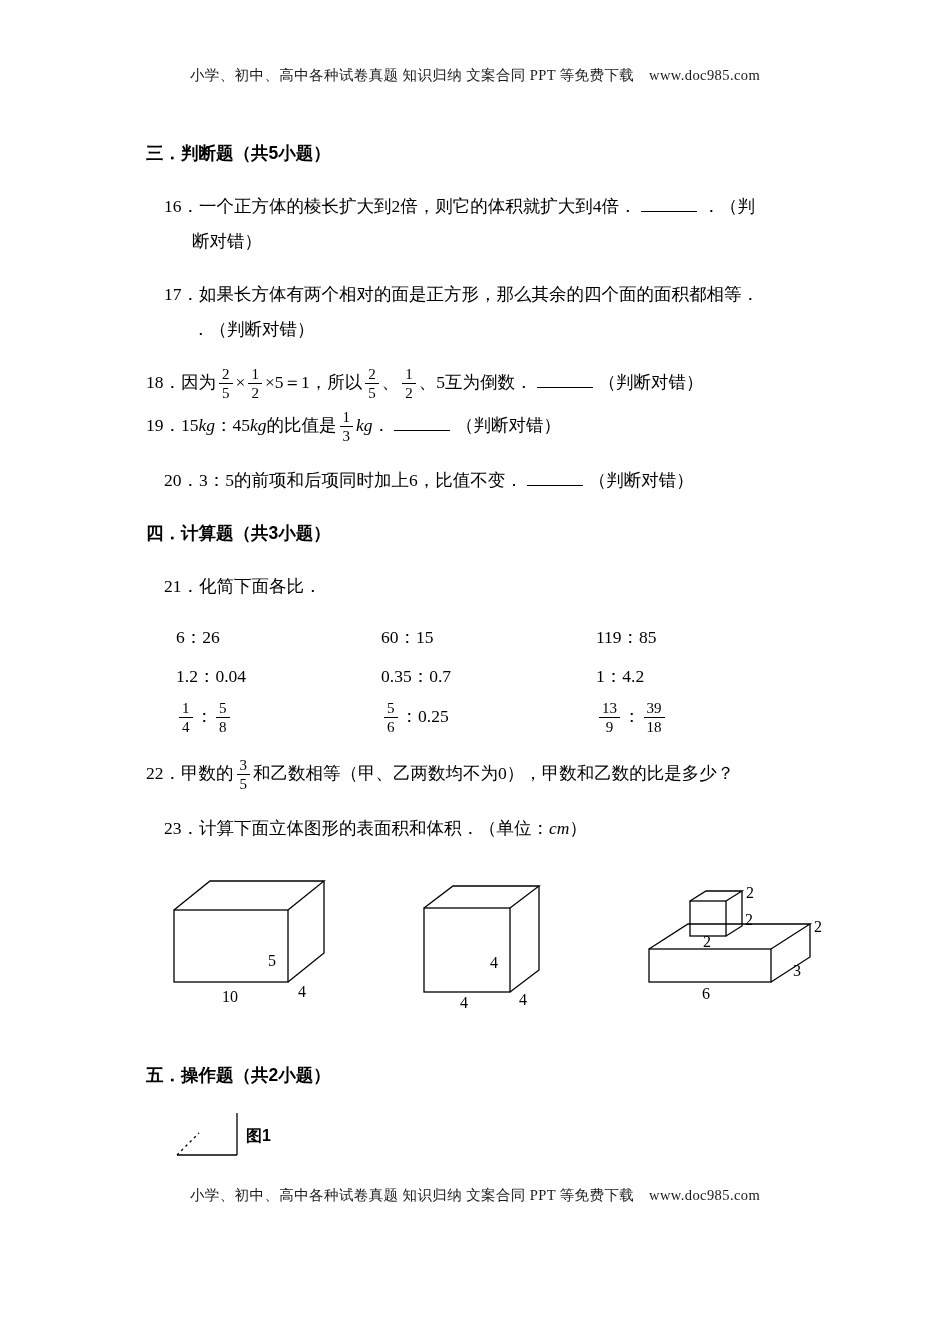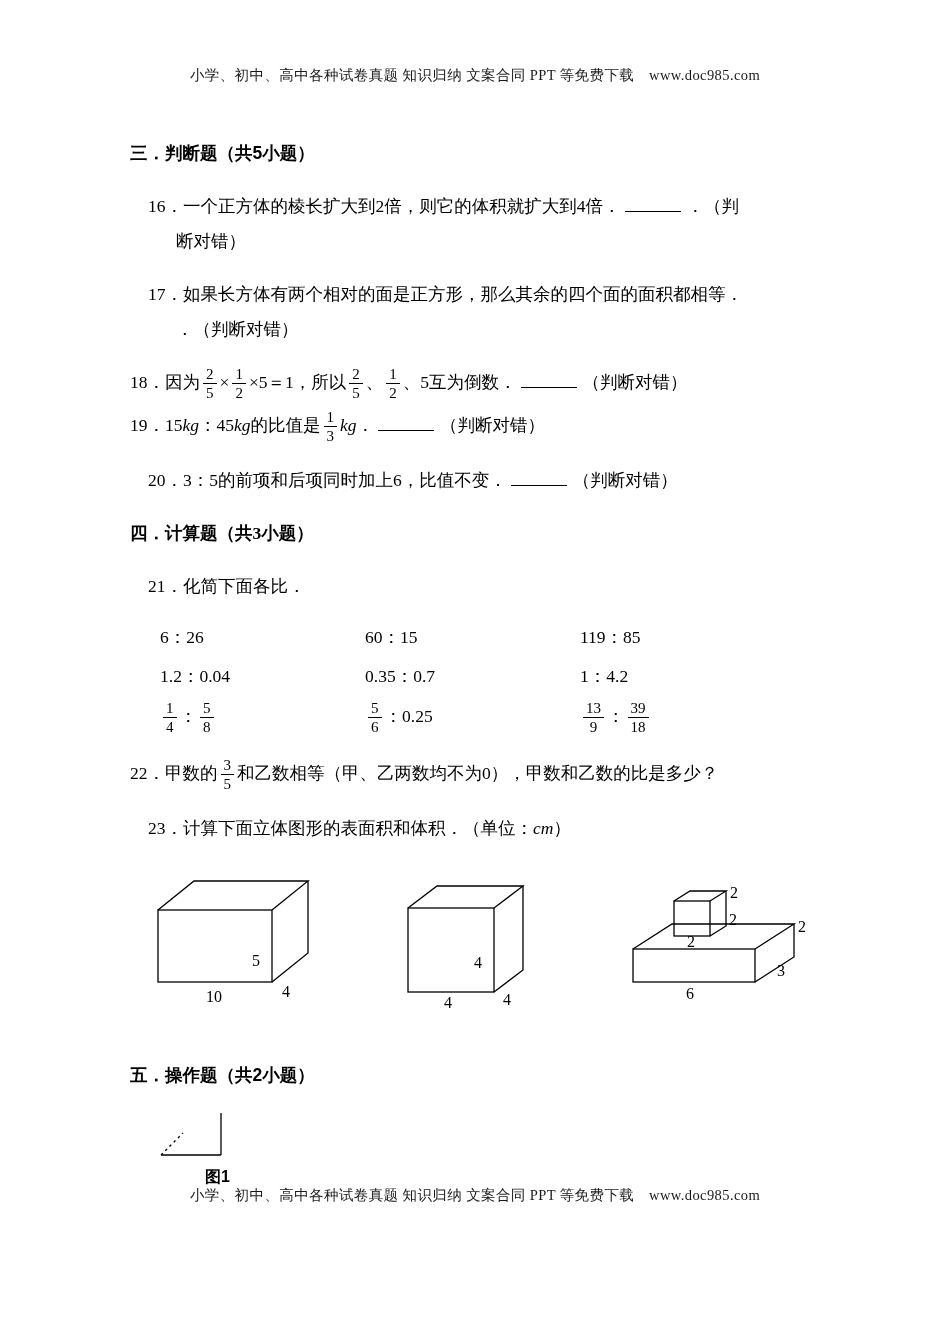--- a/index.html
+++ b/index.html
@@ -21,34 +21,34 @@
     font-size: 14.5px;
     color: #1a1a1a;
     letter-spacing: 0.4px;
     white-space: pre;
   }
   .header-line { top: 66px; }
   .footer-line { top: 1186px; }
 
   .content {
     position: absolute;
-    left: 130px;
+    left: 146px;
     top: 136px;
     width: 678px;
     font-size: 17.5px;
     line-height: 35px;
   }
   .sec-title {
     font-family: "Liberation Sans", "DejaVu Sans", sans-serif;
     font-weight: bold;
     font-size: 17.5px;
     line-height: 35px;
     margin: 0 0 2px 0;
   }
-  .mt-md { margin-top: 8px; font-family: Liberation Serif, serif; }
+  .mt-md { margin-top: 8px; }
   .mt-lg { margin-top: 26px; }
   .q {
     padding-left: 28px;
     text-indent: -28px;
     margin: 18px;
   }
   .q.sp { margin: 6px 0; }
   .it { font-style: italic; }
   .blank {
     display: inline-block;
@@ -84,21 +84,21 @@
   .solid-2 { left: 270px; top: 14px; }
   .solid-3 { left: 498px; top: 0; }
   .svg-line { fill: none; stroke: #000; stroke-width: 1.3px; }
   .sl {
     font-size: 16px;
     font-family: "Liberation Serif", "DejaVu Serif", serif;
     fill: #000;
   }
 
   .draw-row { display: flex; gap: 55px; margin: 12px 0 6px 25px; }
-  .draw-fig { display: flex; flex-direction: column; align-items: flex-end; }
+  .draw-fig { display: flex; align-items: center; }
   .fig-label {
     font-family: "Liberation Sans", "DejaVu Sans", sans-serif;
     font-weight: bold;
     font-size: 16px;
     line-height: 20px;
     margin-top: 6px;
   }
   .q-last { margin-top: 20px; }
 </style>
 </head>

